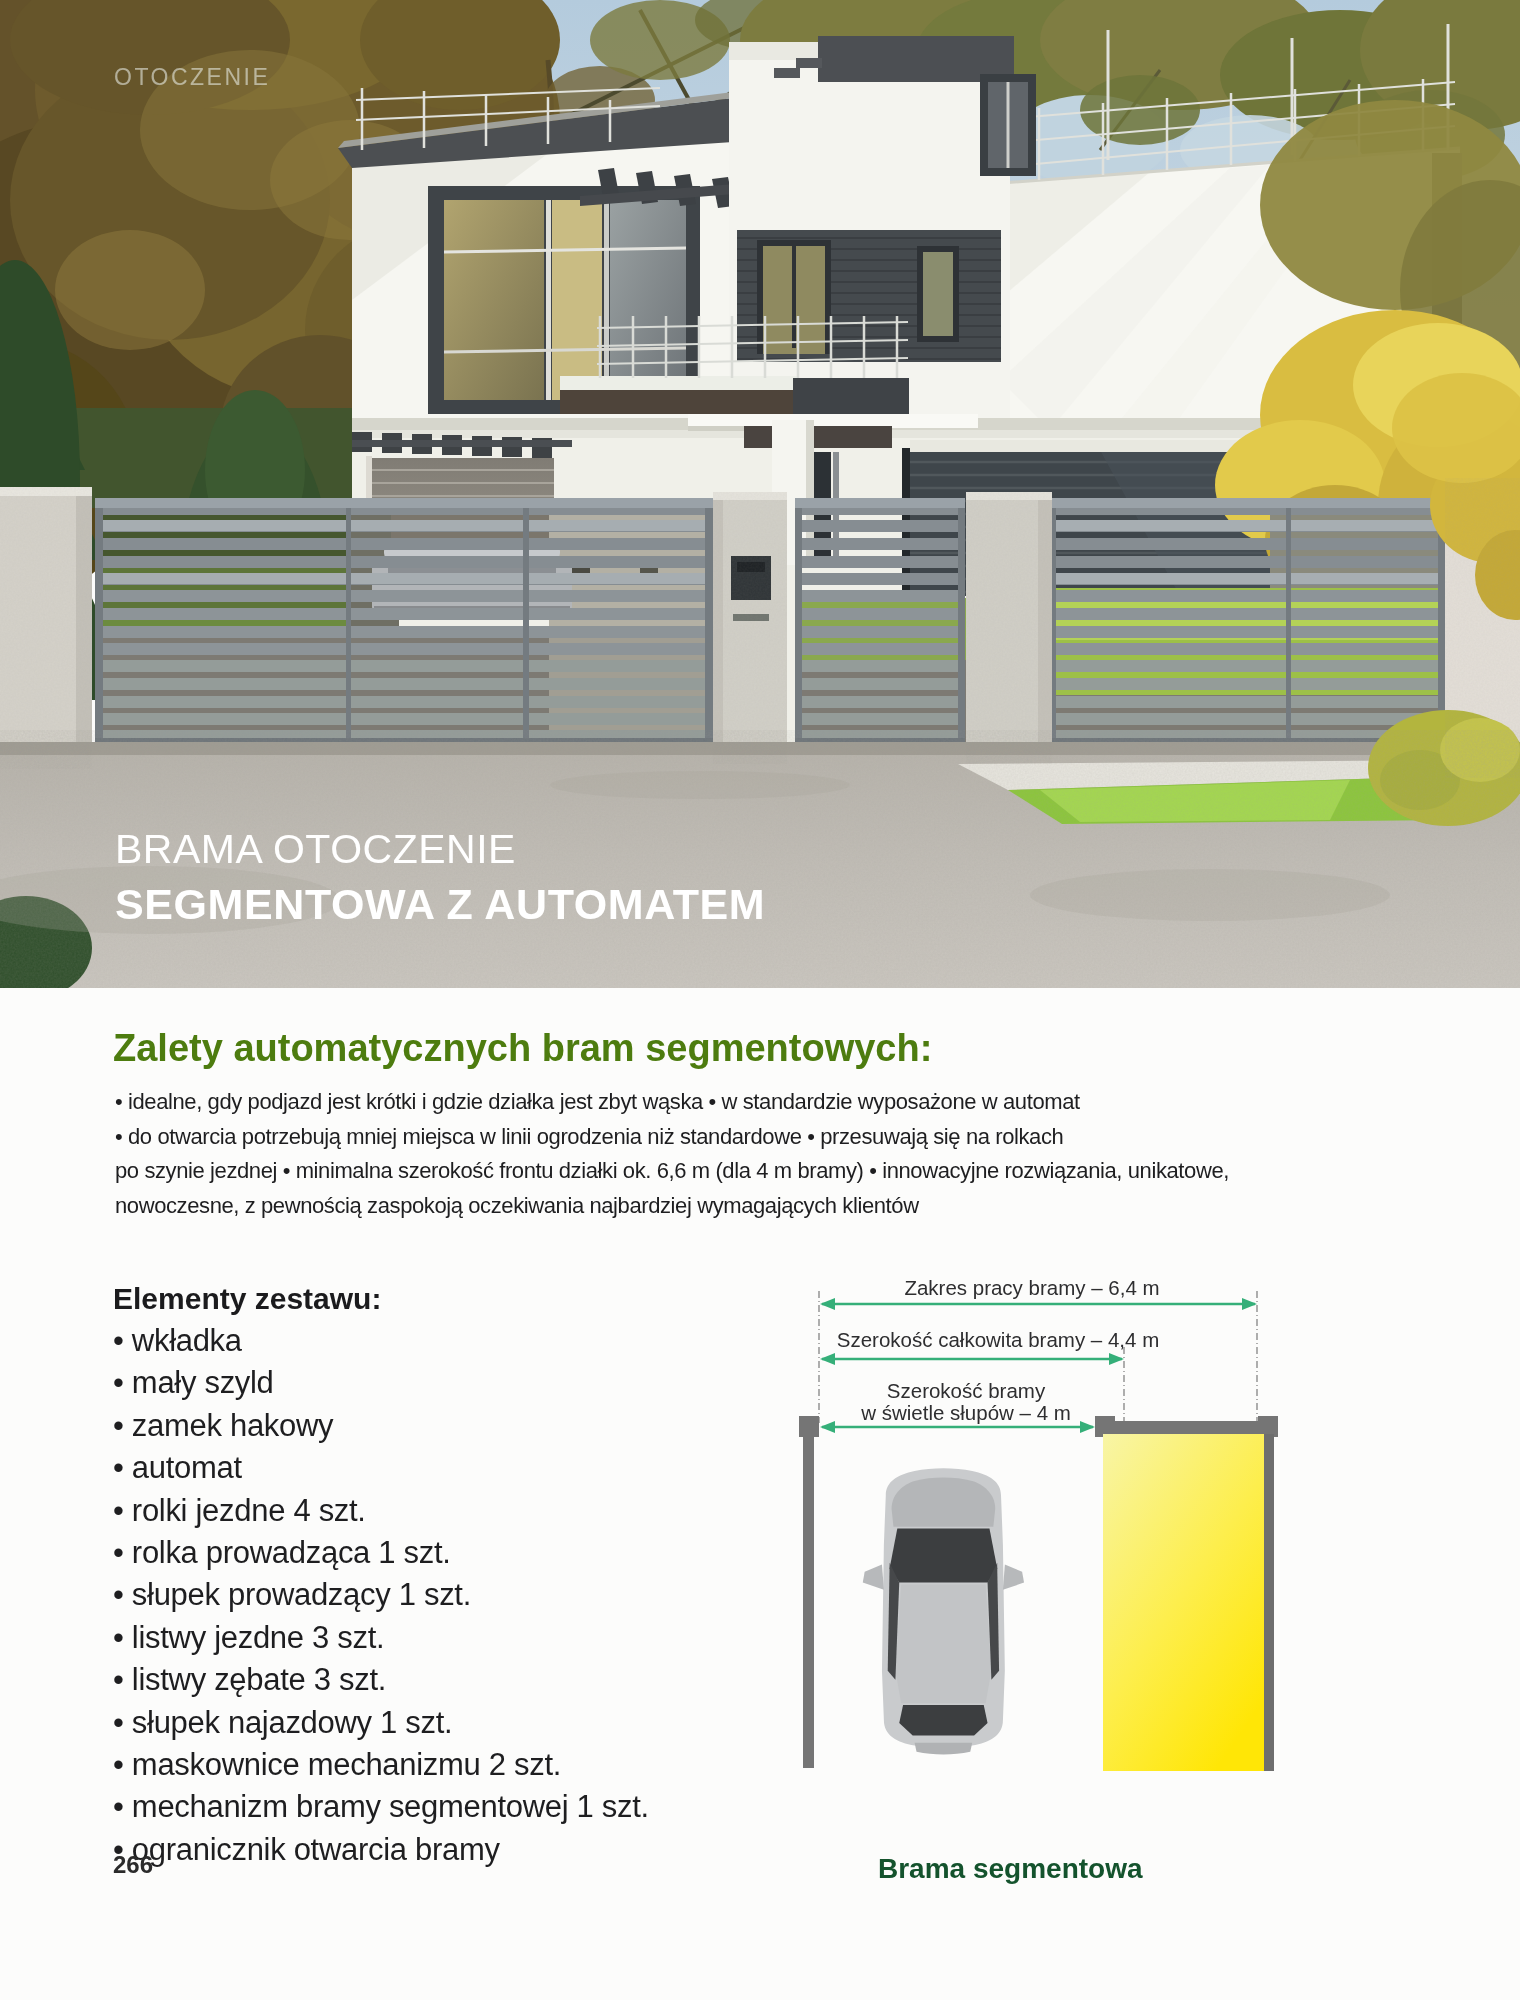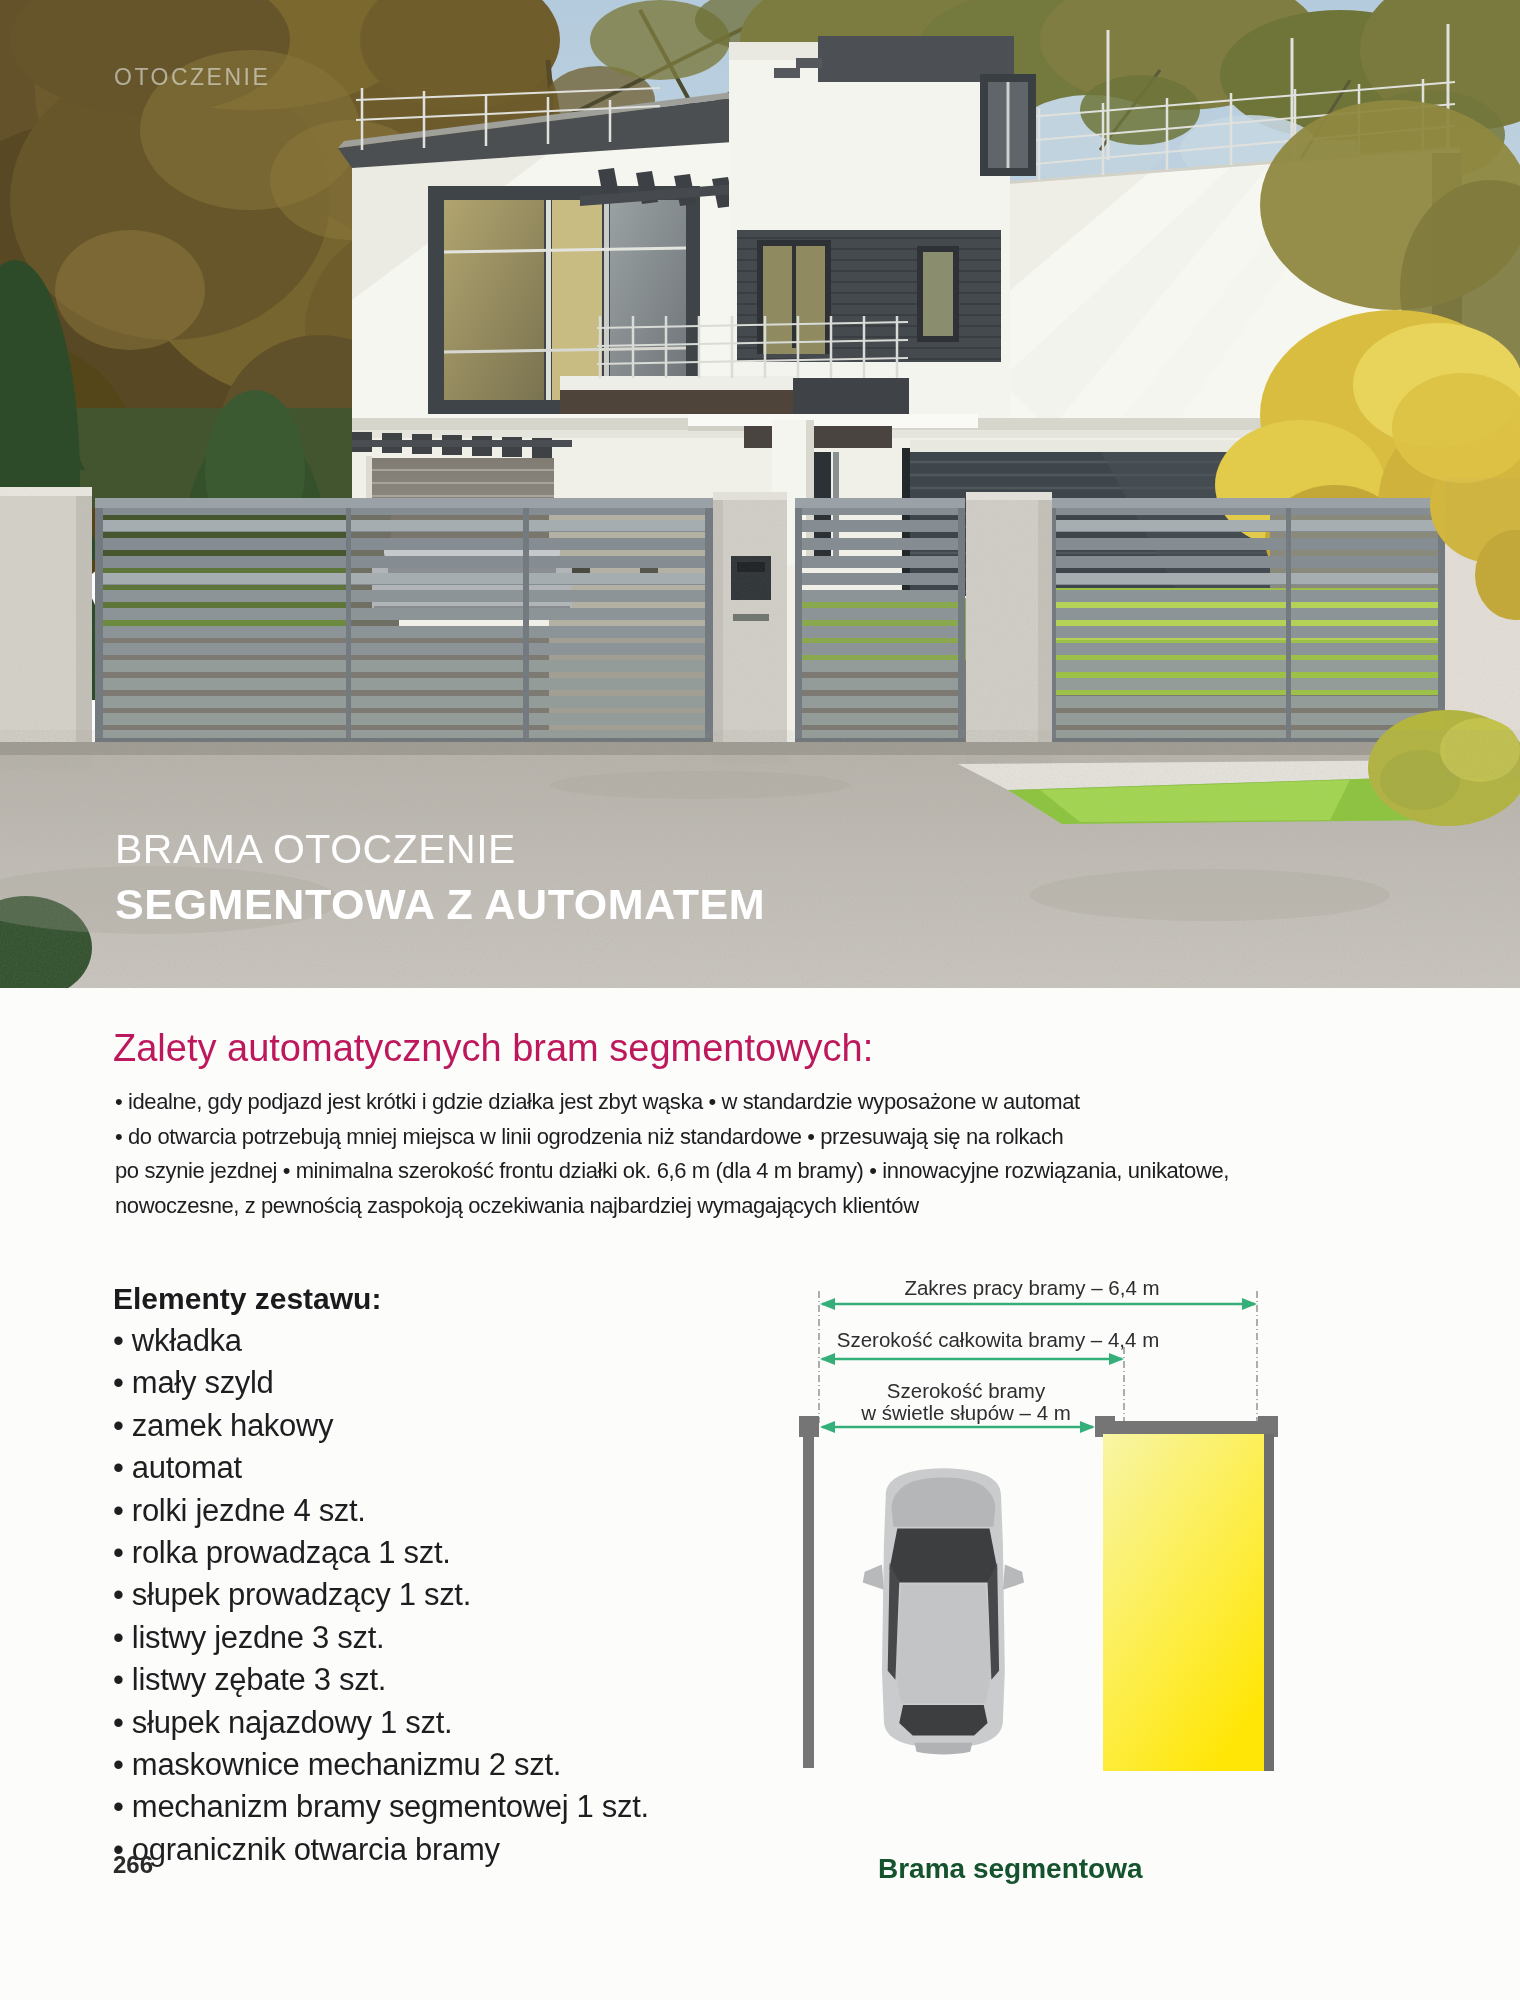--- a/index.html
+++ b/index.html
@@ -509,21 +509,21 @@
 <rect x="0" y="730" width="1520" height="258" filter="url(#noise)" opacity="0.3"></rect>
 </svg>
 </div>
 
 <div class="abs" style="left:114px;top:64px;color:rgba(240,246,242,0.55);font-size:23px;letter-spacing:2.5px;">OTOCZENIE</div>
 
 <div class="abs" style="left:115px;top:826px;color:#fff;font-size:41px;font-weight:400;letter-spacing:0.5px;">BRAMA OTOCZENIE</div>
 
 <div class="abs" style="left:115px;top:880px;color:#fff;font-size:43px;font-weight:700;letter-spacing:0.6px;">SEGMENTOWA Z AUTOMATEM</div>
 
-<div class="abs" style="left:113px;top:1027px;color:#be185d;font-size:38px;font-weight:400;">Zalety automatycznych bram segmentowych:</div>
+<div class="abs" style="left:113px;top:1027px;color:#4d7c0f;font-size:38px;font-weight:700;">Zalety automatycznych bram segmentowych:</div>
 
 <div class="abs" style="left:115px;top:1085px;color:#1e1e20;font-size:22px;line-height:34.5px;letter-spacing:-0.4px;white-space:nowrap;">
 • idealne, gdy podjazd jest krótki i gdzie działka jest zbyt wąska • w standardzie wyposażone w automat<br>
 • do otwarcia potrzebują mniej miejsca w linii ogrodzenia niż standardowe • przesuwają się na rolkach<br>
 po szynie jezdnej • minimalna szerokość frontu działki ok. 6,6 m (dla 4 m bramy) • innowacyjne rozwiązania, unikatowe,<br>
 nowoczesne, z pewnością zaspokoją oczekiwania najbardziej wymagających klientów
 </div>
 
 <div class="abs" style="left:113px;top:1282px;color:#1b1b1d;font-size:30px;font-weight:700;text-align:right;">Elementy zestawu:</div>
 

